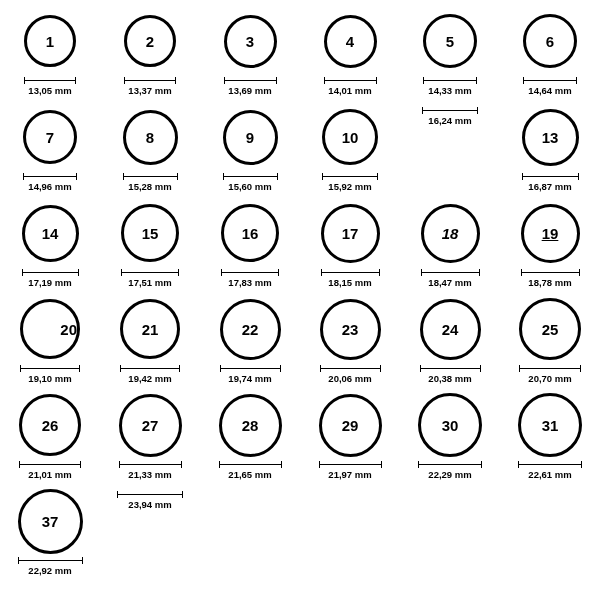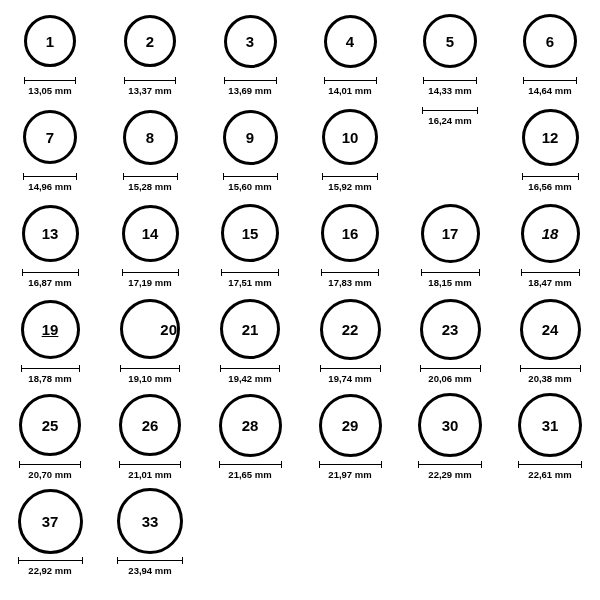--- a/index.html
+++ b/index.html
@@ -244,34 +244,20 @@
           <div class="dim-line" style="width: 56px;">
             <span class="cap left"></span>
             <span class="cap right"></span>
           </div>
         </div>
         <div class="mm">16,24 mm</div>
       </div>
       <div class="cell">
         <div class="ring-wrap">
           <div class="ring" style="width: 57px; height: 57px;">
-            <span class="ring-label">12</span>
-          </div>
-        </div>
-        <div class="dim">
-          <div class="dim-line" style="width: 57px;">
-            <span class="cap left"></span>
-            <span class="cap right"></span>
-          </div>
-        </div>
-        <div class="mm">16,56 mm</div>
-      </div>
-      <div class="cell">
-        <div class="ring-wrap">
-          <div class="ring" style="width: 57px; height: 57px;">
             <span class="ring-label">13</span>
           </div>
         </div>
         <div class="dim">
           <div class="dim-line" style="width: 57px;">
             <span class="cap left"></span>
             <span class="cap right"></span>
           </div>
         </div>
         <div class="mm">16,87 mm</div>
@@ -454,20 +440,34 @@
           <div class="dim-line" style="width: 62px;">
             <span class="cap left"></span>
             <span class="cap right"></span>
           </div>
         </div>
         <div class="mm">21,01 mm</div>
       </div>
       <div class="cell">
         <div class="ring-wrap">
           <div class="ring" style="width: 63px; height: 63px;">
+            <span class="ring-label">27</span>
+          </div>
+        </div>
+        <div class="dim">
+          <div class="dim-line" style="width: 63px;">
+            <span class="cap left"></span>
+            <span class="cap right"></span>
+          </div>
+        </div>
+        <div class="mm">21,33 mm</div>
+      </div>
+      <div class="cell">
+        <div class="ring-wrap">
+          <div class="ring" style="width: 63px; height: 63px;">
             <span class="ring-label">28</span>
           </div>
         </div>
         <div class="dim">
           <div class="dim-line" style="width: 63px;">
             <span class="cap left"></span>
             <span class="cap right"></span>
           </div>
         </div>
         <div class="mm">21,65 mm</div>
@@ -522,25 +522,20 @@
         </div>
         <div class="dim">
           <div class="dim-line" style="width: 65px;">
             <span class="cap left"></span>
             <span class="cap right"></span>
           </div>
         </div>
         <div class="mm">22,92 mm</div>
       </div>
       <div class="cell">
-        <div class="ring-wrap">
-          <div class="ring" style="width: 66px; height: 66px;">
-            <span class="ring-label">33</span>
-          </div>
-        </div>
         <div class="dim">
           <div class="dim-line" style="width: 66px;">
             <span class="cap left"></span>
             <span class="cap right"></span>
           </div>
         </div>
         <div class="mm">23,94 mm</div>
       </div>
     </div>
 </div>

